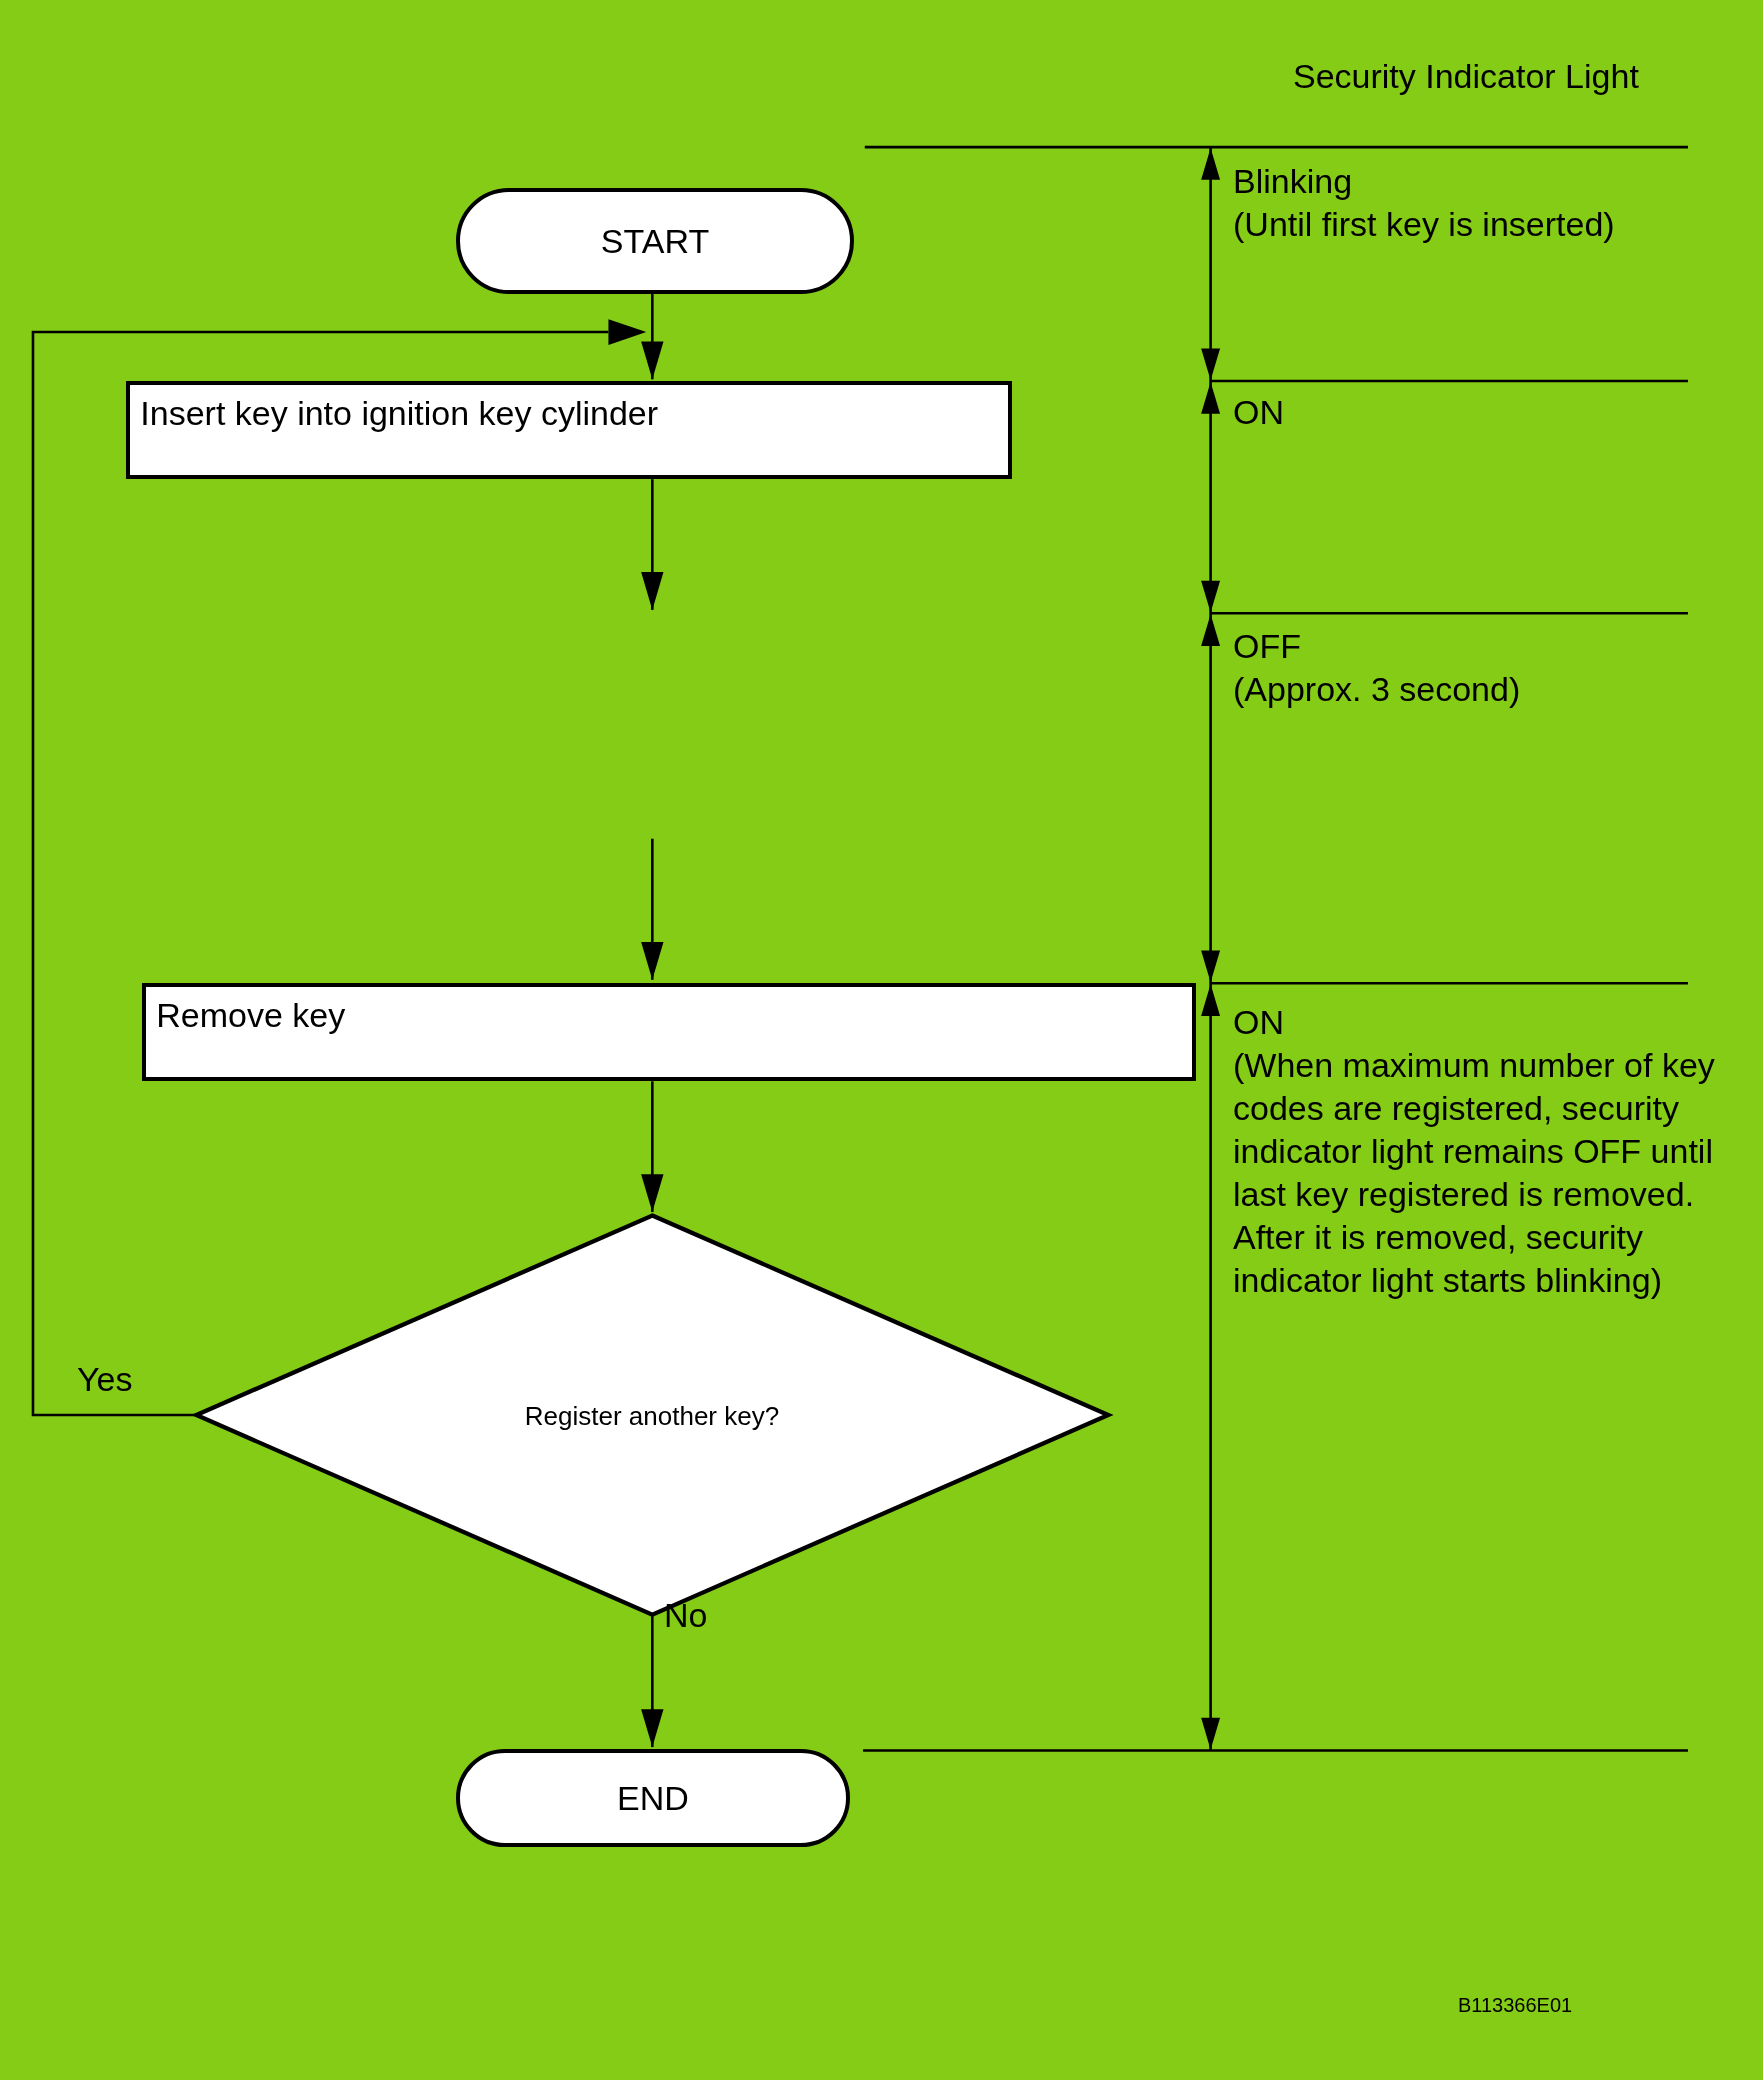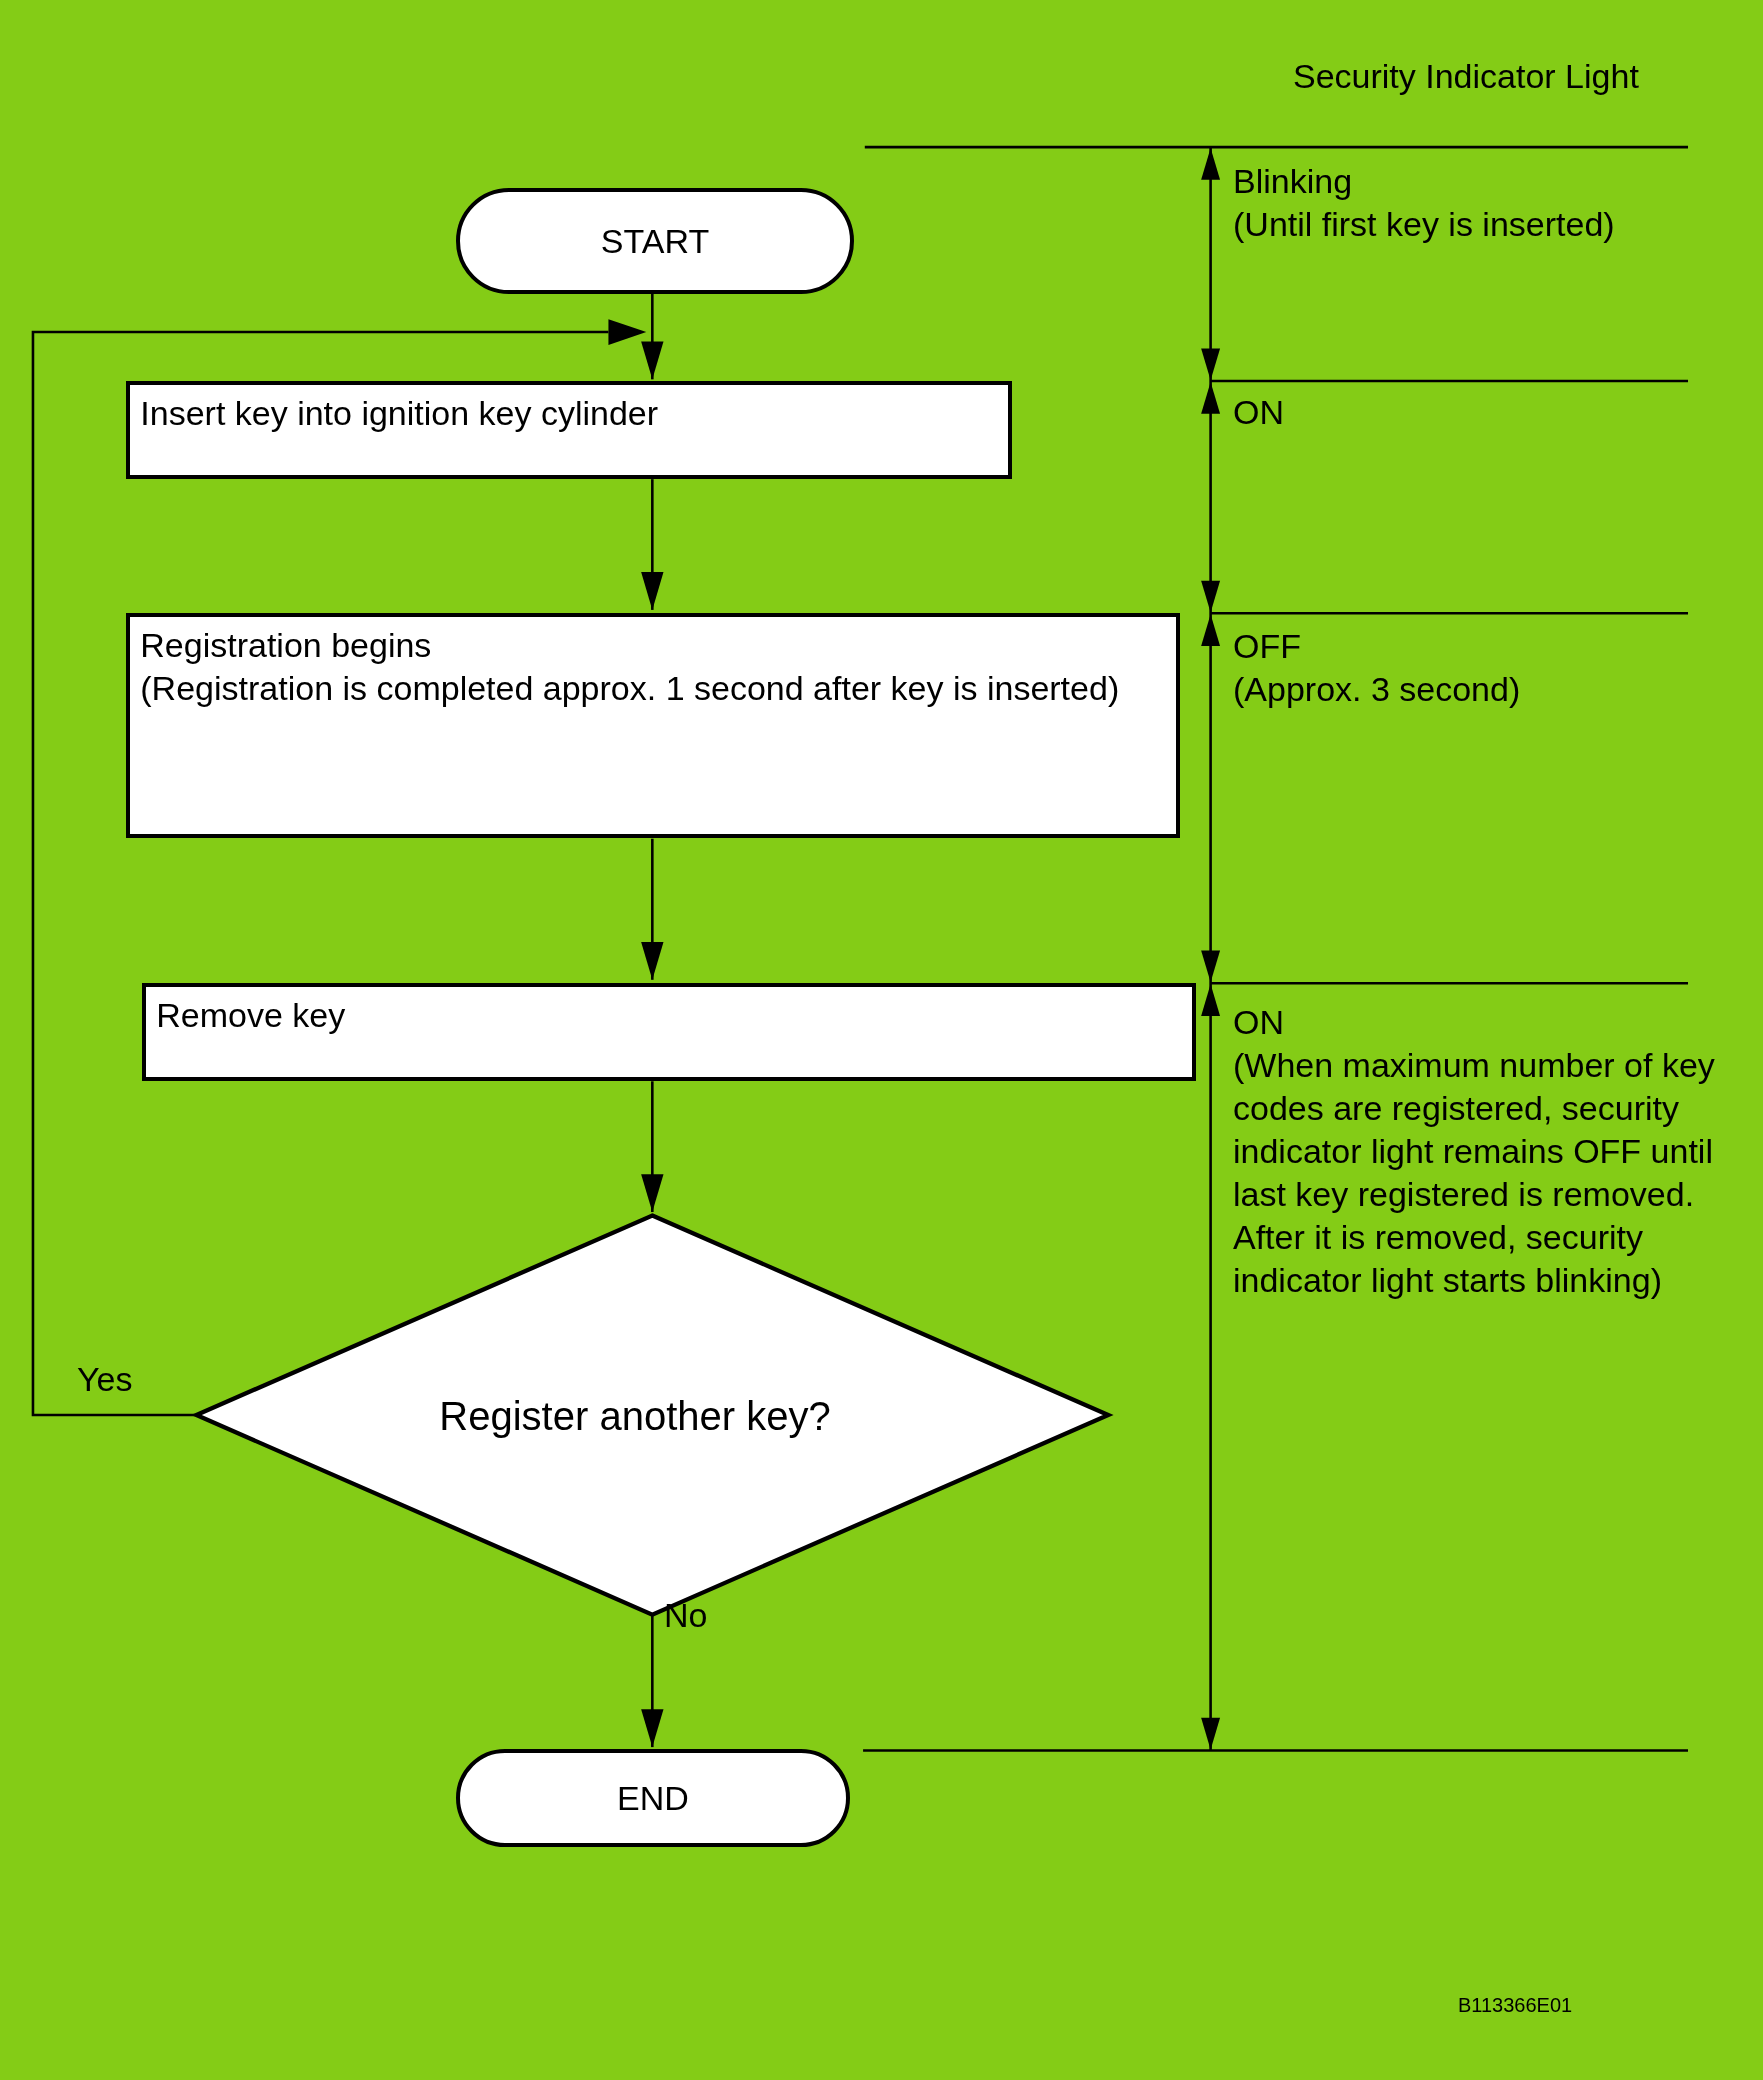--- a/index.html
+++ b/index.html
@@ -45,25 +45,25 @@
     position: absolute;
     box-sizing: border-box;
     border: 4.3px solid #000;
     background: #fff;
     padding: 6.9px 10.3px;
     font-size: 34px;
     line-height: 43px;
   }
   .diamond-label {
     position: absolute;
-    left: 377px;
+    left: 394px;
     top: 1396px;
     width: 516px;
     text-align: center;
-    font-size: 40px;
+    font-size: 26px;
     line-height: 41px;
   }
   .seg-label {
     position: absolute;
     left: 1233px;
     font-size: 34px;
     line-height: 43px;
   }
   .seg-label .note {
     white-space: normal;
@@ -138,24 +138,20 @@
   </div>
 
   <div class="terminal" style="left:456px; top:1749px; width:394px; height:98px;">
     <span>END</span>
   </div>
 
   <div class="process-box" style="left:126px; top:381px; width:886px; height:98px;">
     <div>Insert key into ignition key cylinder</div>
   </div>
 
-  <div class="process-box" style="left:126px; top:613px; width:1054px; height:225px;">
-    <div>Registration begins</div>
-    <div>(Registration is completed approx. 1 second after key is inserted)</div>
-  </div>
 
   <div class="process-box" style="left:142px; top:983px; width:1054px; height:98px;">
     <div>Remove key</div>
   </div>
 
   <div class="diamond-label">Register another key?</div>
   <div class="lbl" style="left:77px; top:1358px;">Yes</div>
   <div class="lbl" style="left:664px; top:1594px;">No</div>
 
   <div class="seg-label" style="top:160px;">

